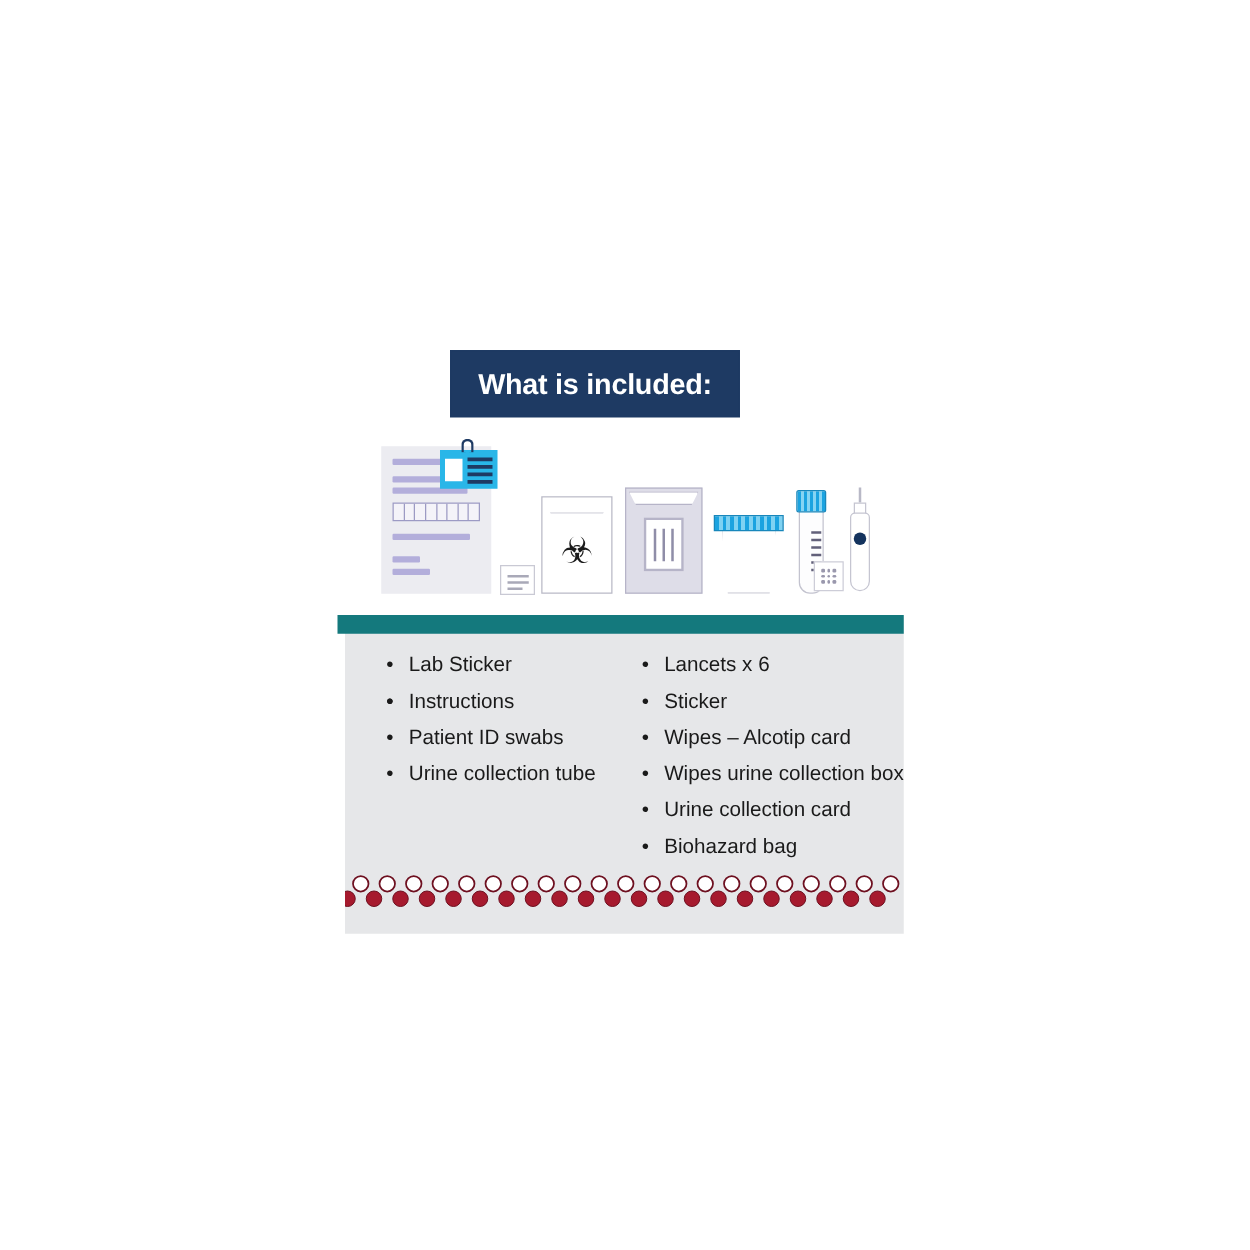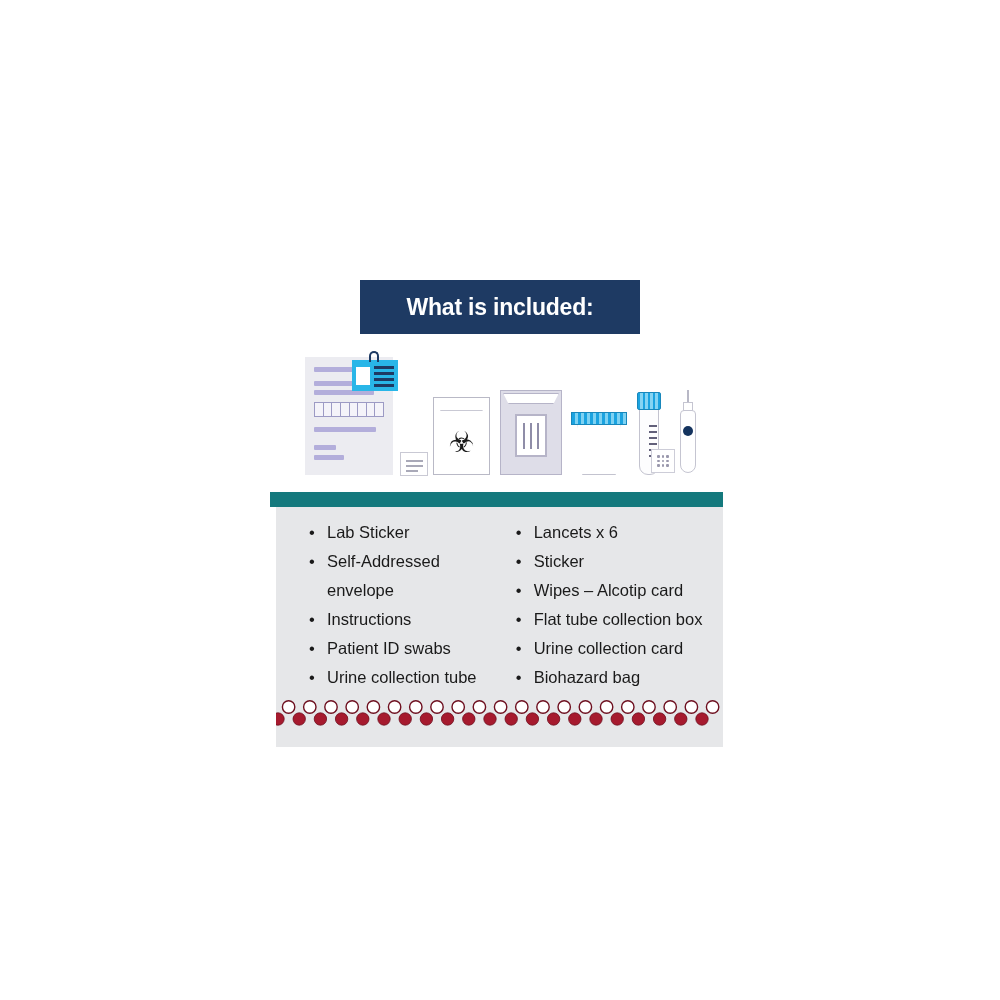--- a/index.html
+++ b/index.html
@@ -13,21 +13,21 @@
     position: relative;
     font-family: "Liberation Sans", sans-serif;
     overflow: hidden;
   }
 
   
   #header-banner {
     position: absolute;
     left: 361px;
     top: 281px;
-    width: 278px;
+    width: 230px;
     height: 52px;
     background: #1e3a63;
     box-shadow: 0 0 0 1px #1e3a63;
     display: flex;
     align-items: center;
     justify-content: center;
   }
   #header-title {
     color: #ffffff;
     font-size: 23px;
@@ -396,21 +396,20 @@
   <div id="teal-bar"></div>
 
   <div id="lists">
     <ul class="list-col" id="list-left">
       <li class="list-item">
         <span class="bullet">•</span>
         <span>Lab Sticker</span>
       </li>
       <li class="list-item wrap" style="width:130px;">
         <span class="bullet">•</span>
-        <span>Self-Addressed envelope</span>
       </li>
       <li class="list-item">
         <span class="bullet">•</span>
         <span>Instructions</span>
       </li>
       <li class="list-item">
         <span class="bullet">•</span>
         <span>Patient ID swabs</span>
       </li>
       <li class="list-item">
@@ -427,21 +426,21 @@
       <li class="list-item">
         <span class="bullet">•</span>
         <span>Sticker</span>
       </li>
       <li class="list-item">
         <span class="bullet">•</span>
         <span>Wipes – Alcotip card</span>
       </li>
       <li class="list-item">
         <span class="bullet">•</span>
-        <span>Flat tube collection box</span>
+        <span>Wipes urine collection box</span>
       </li>
       <li class="list-item">
         <span class="bullet">•</span>
         <span>Urine collection card</span>
       </li>
       <li class="list-item">
         <span class="bullet">•</span>
         <span>Biohazard bag</span>
       </li>
     </ul>

